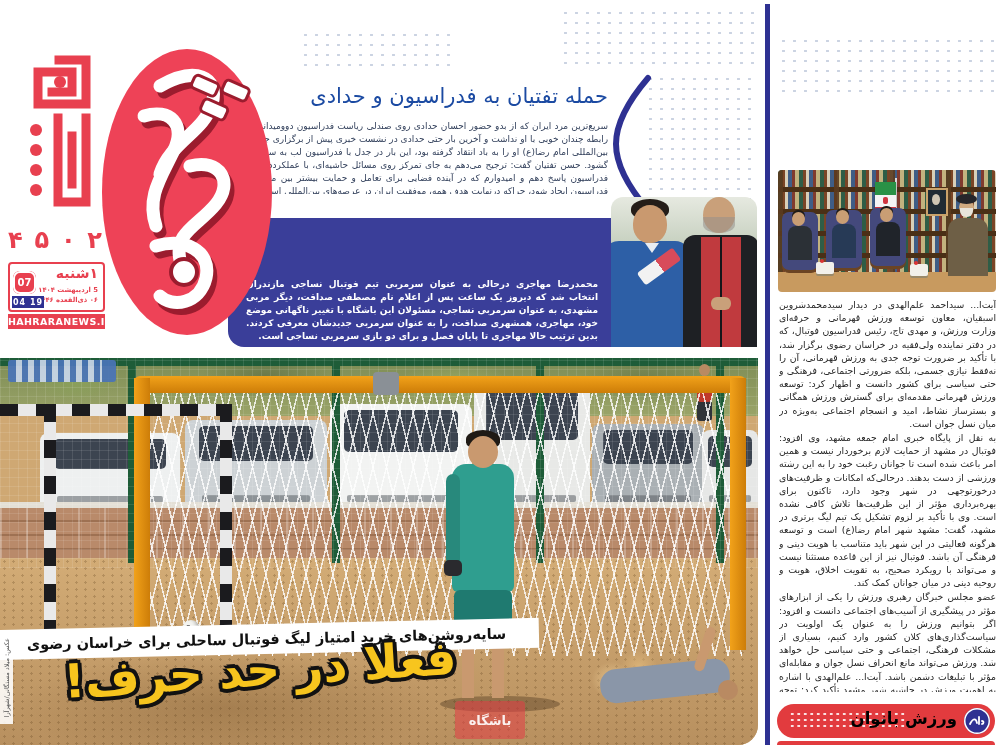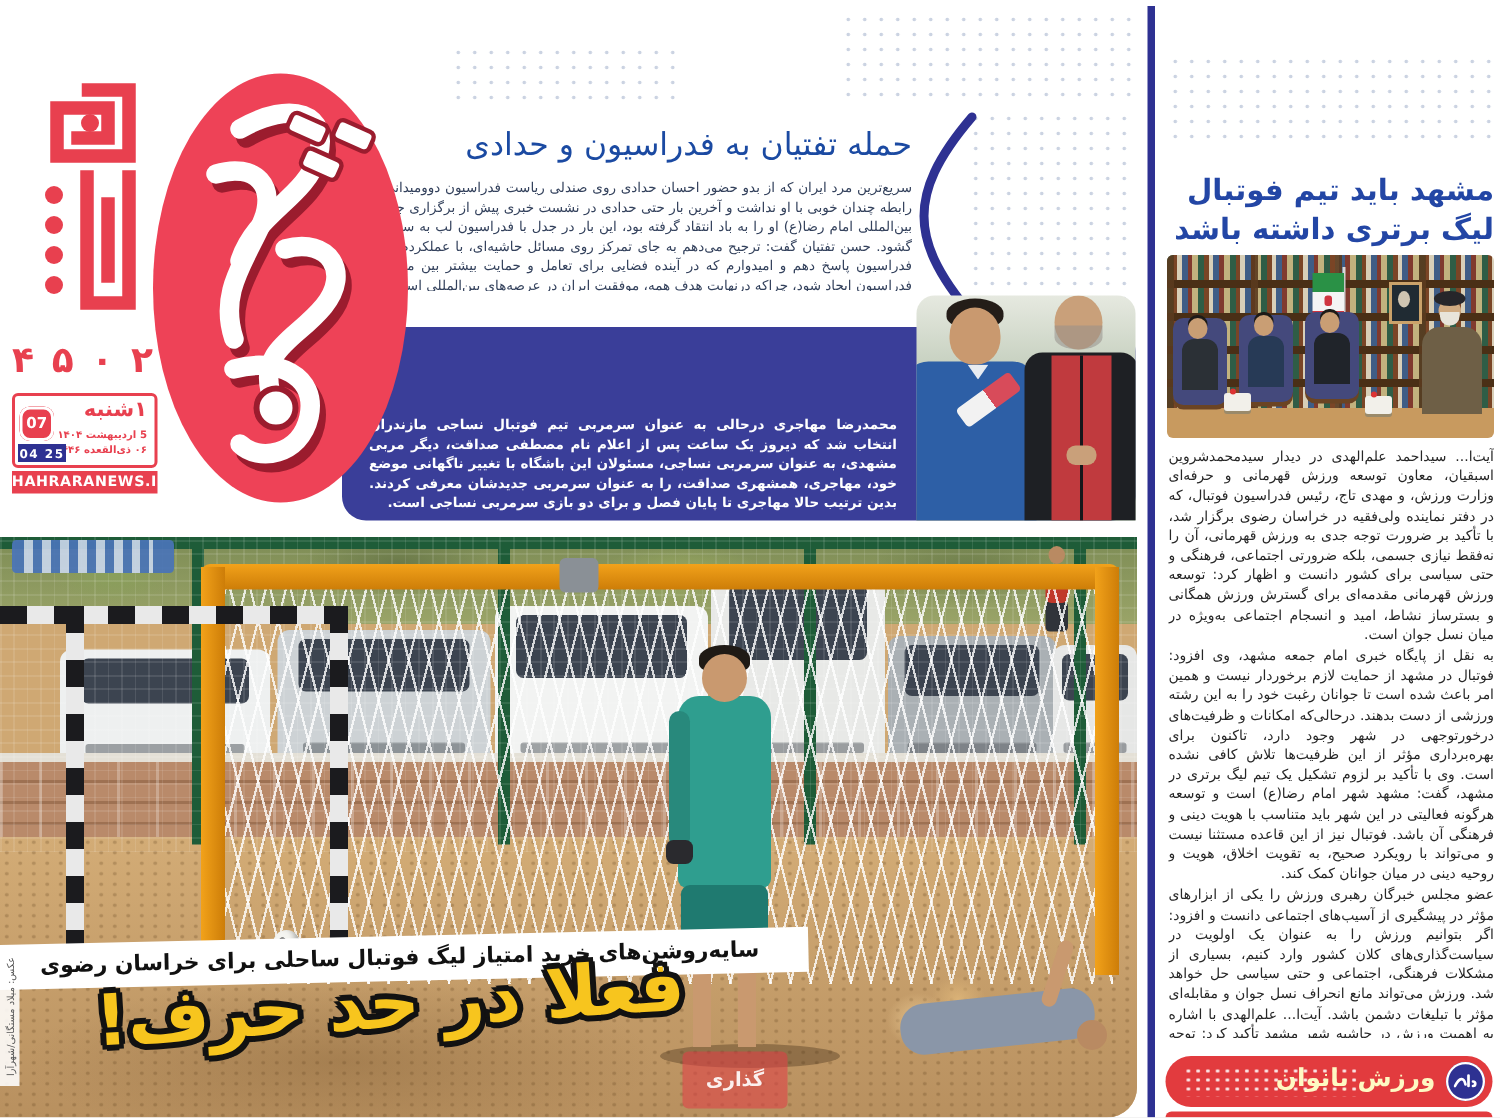--- a/index.html
+++ b/index.html
@@ -85,21 +85,21 @@
   .cleric-robe{position:absolute;left:170px;top:48px;width:40px;height:58px;background:#6e5f46;border-radius:12px 12px 0 0;}
   .cleric-face{position:absolute;left:181px;top:30px;width:15px;height:14px;background:#d0aa80;border-radius:50%;}
   .cleric-beard{position:absolute;left:182px;top:38px;width:13px;height:9px;background:#e8e4da;border-radius:0 0 6px 6px;}
   .cleric-turban{position:absolute;left:178px;top:24px;width:21px;height:10px;background:#26262a;border-radius:50%;}
   .table{position:absolute;width:18px;height:12px;background:#f2f0ea;border-radius:2px;box-shadow:0 2px 0 #9a8a6a;}
   .table:after{content:"";position:absolute;left:4px;top:-3px;width:4px;height:4px;background:#d33;border-radius:50%;}
   
   .wbanner{position:absolute;left:777px;top:704px;width:218px;height:34px;background:#e23b3e;border-radius:17px;z-index:2;}
   .wdots{position:absolute;left:12px;top:7px;width:118px;height:20px;
          background-image:radial-gradient(circle,#ffffff 1.1px,transparent 1.3px);background-size:6.5px 6px;opacity:.85;}
-  .wlabel{position:absolute;right:38px;top:5px;color:#fef9c3;font-size:16.5px;font-weight:bold;direction:rtl;}
+  .wlabel{position:absolute;right:38px;top:5px;color:#000000;font-size:16.5px;font-weight:bold;direction:rtl;}
   .wicon{position:absolute;right:5px;top:4px;width:26px;height:26px;background:#2e3192;border-radius:50%;
          box-shadow:inset 0 0 0 1.5px #fff;display:flex;align-items:center;justify-content:center;}
   .wsliver{position:absolute;left:777px;top:741px;width:218px;height:4px;background:#e23b3e;border-radius:8px 8px 0 0;}
   
   .beach{position:absolute;left:0;top:358px;width:758px;height:387px;overflow:hidden;
          border-radius:0 0 20px 0;background:#cfa873;z-index:1;}
   .trees{position:absolute;left:0;top:0;width:100%;height:58px;
          background:radial-gradient(60px 30px at 10% 40%,#8aa05a,transparent 70%),
                     radial-gradient(90px 34px at 35% 30%,#6b7a4a,transparent 70%),
                     radial-gradient(80px 30px at 60% 45%,#97a860,transparent 70%),
@@ -229,21 +229,21 @@
       <span>۰</span>
       <span>۵</span>
       <span>۴</span>
   </div>
 
   <div class="datebox">
     <span class="dayname">۱شنبه</span>
     <span class="daybadge">07</span>
     <span class="dline d1">5 اردیبهشت ۱۴۰۴</span>
     <span class="dline d2">۰۶ ذی‌القعده ۱۴۴۶</span>
-    <span class="gdate">25 04</span>
+    <span class="gdate">19 04</span>
   </div>
 
   <div class="urlbar">SHAHRARANEWS.IR</div>
 
   <svg class="bracket" width="42" height="140" viewBox="0 0 42 140">
     <path d="M36 4 C12 32 4 52 4 70 C4 88 12 108 36 136" fill="none" stroke="#2e3192" stroke-width="6" stroke-linecap="round"></path>
   </svg>
   <div class="th">حمله تفتیان به فدراسیون و حدادی</div>
   <div class="tb">سریع‌ترین مرد ایران که از بدو حضور احسان حدادی روی صندلی ریاست فدراسیون دوومیدانی رابطه چندان خوبی با او نداشت و آخرین بار حتی حدادی در نشست خبری پیش از برگزاری جام بین‌المللی امام رضا(ع) او را به باد انتقاد گرفته بود، این بار در جدل با فدراسیون لب به سخن گشود. حسن تفتیان گفت: ترجیح می‌دهم به جای تمرکز روی مسائل حاشیه‌ای، با عملکردم به فدراسیون پاسخ دهم و امیدوارم که در آینده فضایی برای تعامل و حمایت بیشتر بین من و فدراسیون ایجاد شود، چراکه درنهایت هدف همه، موفقیت ایران در عرصه‌های بین‌المللی است.</div>
 
@@ -331,23 +331,22 @@
     <div class="sliderarm"></div>
     <div class="sliderhead"></div>
     <div class="bluesign"></div>
   </div>
 
   <div class="capstrip">سایه‌روشن‌های خرید امتیاز لیگ فوتبال ساحلی برای خراسان رضوی</div>
   <div class="yellowhead">فعلا در حد حرف!</div>
   <div class="credit">
       <span>عکس: میلاد مستگانی/شهرآرا</span>
     </div>
-  <div class="watermark">گذاری</div>
-
-  <div class="rh">مشهد باید تیم فوتبال لیگ برتری داشته باشد</div>
+  <div class="watermark">باشگاه</div>
+
 
   <div class="libphoto">
     <div class="libbooks"></div>
     <div class="libfloor"></div>
     <div class="portrait"></div>
     <div class="flagpole"></div>
     <div class="flagcloth"></div>
     <div class="flagemblem"></div>
 
     <div class="chair" style="left:4px;top:42px;"></div>

